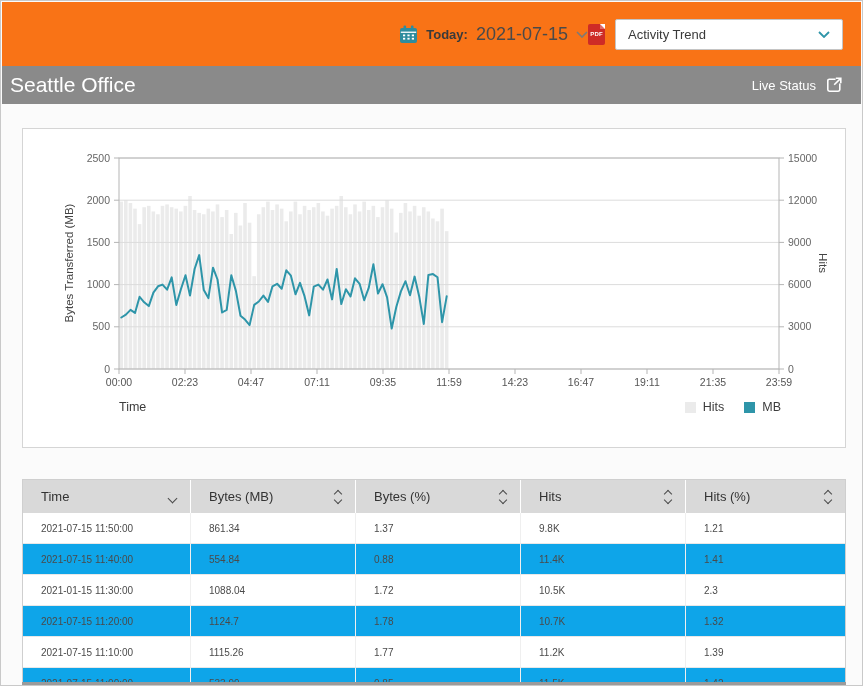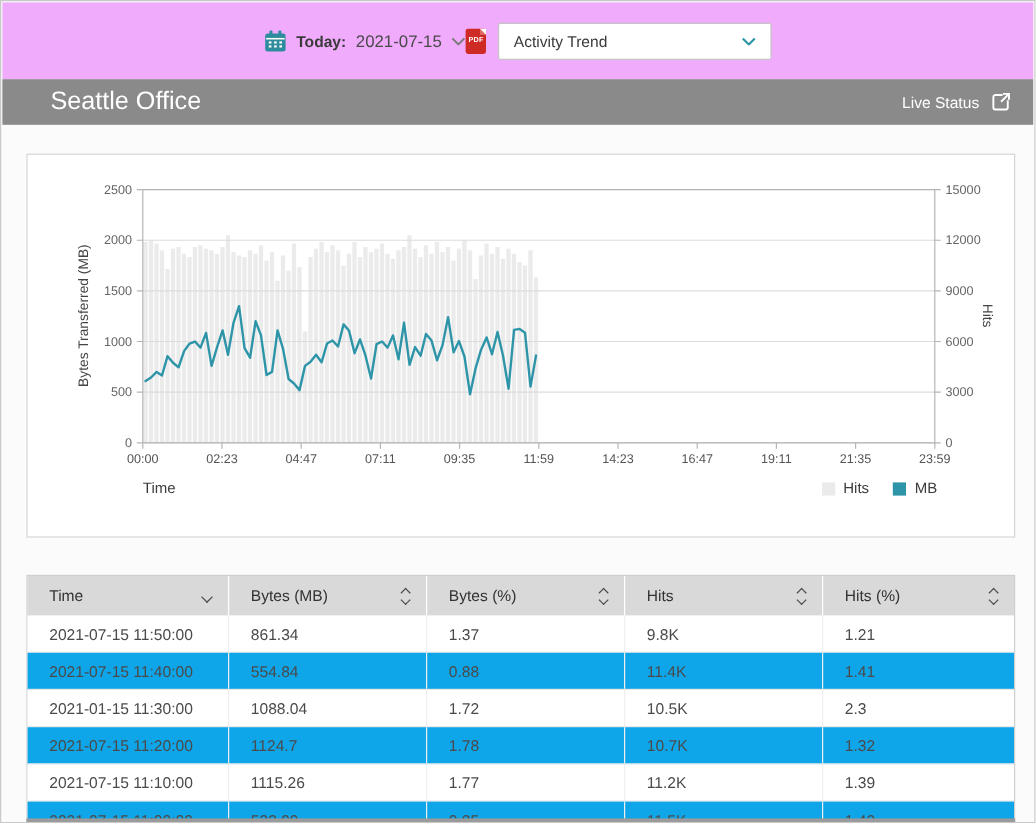--- a/index.html
+++ b/index.html
@@ -1,38 +1,38 @@
 <!DOCTYPE html>
 <html><head>
 <meta charset="utf-8">
 <style>
   html,body{margin:0;padding:0;background:#e9e9e9;}
   .page{position:relative;width:863px;height:686px;box-sizing:border-box;
         border:1px solid #c9c9c9;background:#fbfbfb;overflow:hidden;
         font-family:"Liberation Sans", sans-serif;color:#3c3c3c;}
   
-  .topbar{position:absolute;left:1px;top:1px;right:1px;height:64px;background:#f0abfc;
-          display:flex;align-items:center;justify-content:center;padding:0 18px;box-sizing:border-box;}
+  .topbar{position:absolute;left:1px;top:1px;right:1px;height:64px;background:#f97316;
+          display:flex;align-items:center;justify-content:flex-end;padding:0 18px;box-sizing:border-box;}
   .tb-left{display:flex;align-items:center;gap:8px;cursor:pointer;}
   .tb-left .lbl{font-size:13px;font-weight:bold;color:#3a3a3a;}
-  .tb-left .date{font-size:14px;color:#4a4a4a;}
+  .tb-left .date{font-size:18px;color:#4a4a4a;}
   .tb-right{display:flex;align-items:center;gap:10px;}
   .pdf-icon{position:relative;width:17px;height:21px;background:#ce2b26;border-radius:2px;
             display:flex;align-items:center;justify-content:center;cursor:pointer;}
   .pdf-icon span{color:#fff;font-size:6px;font-weight:bold;letter-spacing:.2px;}
   .pdf-icon::before{content:"";position:absolute;top:0;right:0;border-style:solid;
             border-width:0 5px 5px 0;border-color:#ffffff #ffffff #e06a66 #e06a66;}
   .dropdown{width:228px;height:31px;border:1px solid #c4c4c4;border-radius:2px;background:#fff;
             display:flex;align-items:center;justify-content:space-between;padding:0 12px;
             box-sizing:border-box;cursor:pointer;}
   .dropdown .val{font-size:13px;color:#3a3a3a;}
   
   .titlebar{position:absolute;left:1px;top:65px;right:1px;height:38px;background:#8a8a8a;
             display:flex;align-items:center;justify-content:space-between;
-            padding:0 18px 0 40px;box-sizing:border-box;}
+            padding:0 18px 0 8px;box-sizing:border-box;}
   .titlebar .title{font-size:21px;color:#ffffff;font-weight:400;}
   .live{display:flex;align-items:center;gap:9px;cursor:pointer;}
   .live .txt{font-size:13px;color:#ffffff;}
   
   .chart-panel{position:absolute;left:21px;top:127px;width:824px;height:320px;background:#ffffff;
                border:1px solid #d5d5d5;box-sizing:border-box;}
   .time-label{position:absolute;left:96px;top:271px;font-size:12.5px;color:#3c3c3c;}
   .legend{position:absolute;right:64px;top:271px;display:flex;align-items:center;gap:20px;}
   .legend .item{display:flex;align-items:center;gap:7px;}
   .legend .sw{width:11px;height:11px;display:inline-block;}
@@ -41,21 +41,21 @@
   .table{position:absolute;left:21px;top:478px;width:824px;box-sizing:border-box;
          border:1px solid #cfcfcf;background:#fff;}
   .thead{display:flex;height:33px;background:#d9d9d9;}
   .th{display:flex;align-items:center;justify-content:space-between;box-sizing:border-box;
       padding:0 14px 0 18px;border-right:1px solid #ffffff;cursor:pointer;}
   .th:last-child{border-right:none;}
   .th .th-lbl{font-size:13px;color:#333333;}
   .tr{display:flex;height:30px;background:#ffffff;border-bottom:1px solid #e8e8e8;}
   .tr.alt{background:#0ea5e9;}
   .td{display:flex;align-items:center;box-sizing:border-box;padding:0 10px 0 18px;
-      border-right:1px solid #efefef;font-size:13px;color:#4a4a4a;}
+      border-right:1px solid #efefef;font-size:10px;color:#4a4a4a;}
   .td:last-child{border-right:none;}
   .chv{display:inline-block;width:5px;height:5px;
        border-right:1.5px solid #4a4a4a;border-bottom:1.5px solid #4a4a4a;}
   .chv-up{transform:rotate(-135deg);margin-bottom:2px;}
   .chv-down{transform:rotate(45deg);margin-top:-2px;}
   .sort-both{display:flex;flex-direction:column;align-items:center;}
   .sort-desc .chv{width:6px;height:6px;margin-top:-4px;}
   .footer-bar{position:absolute;left:21px;top:681px;width:824px;height:3px;background:#9b9b9b;}
   svg text{font-family:"Liberation Sans", sans-serif;}
 </style>

